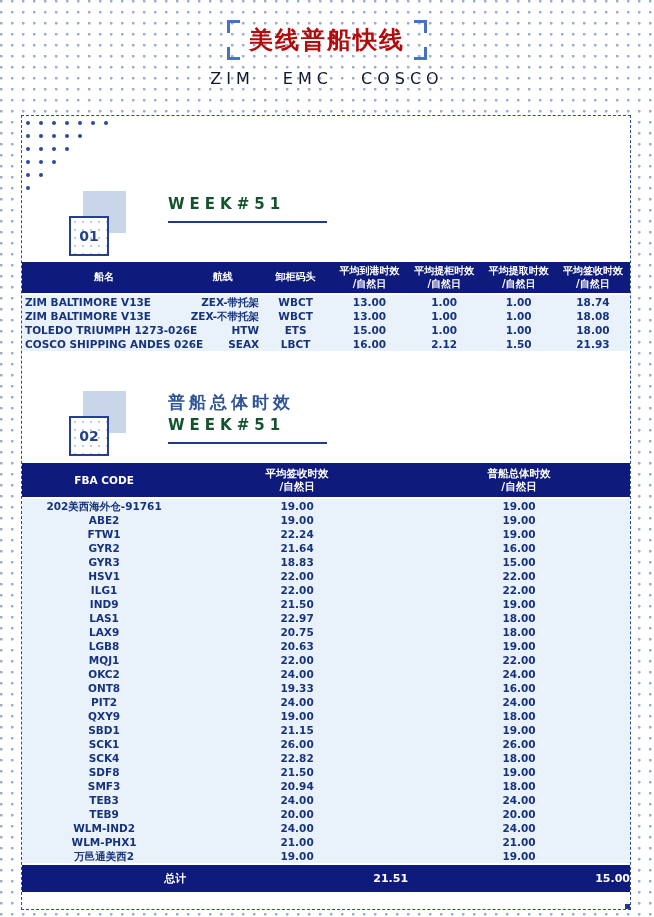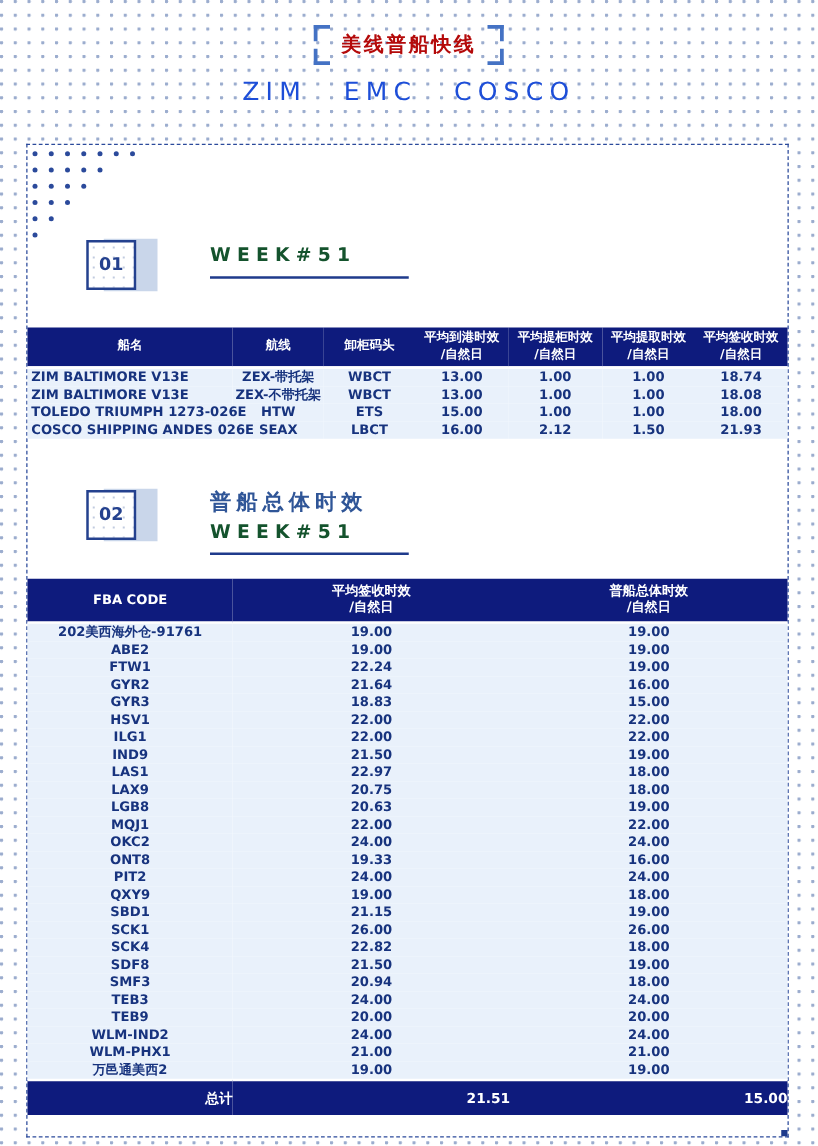--- a/index.html
+++ b/index.html
@@ -9,40 +9,40 @@
     font-family:"DejaVu Sans","Liberation Sans",sans-serif;
     background-color:#ffffff;
     background-image:radial-gradient(circle at 1.2px 1.2px, rgba(73,104,165,.55) 1.1px, transparent 1.7px);
     background-size:11px 11px;
     overflow:hidden;
   }
 
   
   .hdr{position:absolute;top:0;left:0;width:100%;text-align:center}
   .frame{position:relative;display:inline-block;margin-top:20px;padding:7px 22px}
-  .frame h1{font-size:16px;font-weight:bold;color:#B40A0A;letter-spacing:2px;line-height:1.1}
+  .frame h1{font-size:24px;font-weight:bold;color:#B40A0A;letter-spacing:2px;line-height:1.1}
   .corner{position:absolute;width:13px;height:13px;border:0 solid #4472C4}
   .corner.tl{top:0;left:0;border-top-width:3px;border-left-width:3px}
   .corner.bl{bottom:0;left:0;border-bottom-width:3px;border-left-width:3px}
   .corner.tr{top:0;right:0;border-top-width:3px;border-right-width:3px}
   .corner.br{bottom:0;right:0;border-bottom-width:3px;border-right-width:3px}
-  .carriers{margin-top:9px;font-size:20px;color:#1d4ed8;letter-spacing:5px;word-spacing:18px}
+  .carriers{margin-top:9px;font-size:16px;color:#0f172a;letter-spacing:5px;word-spacing:18px}
 
   
   .card{
     position:absolute;left:21px;top:115px;width:610px;height:795px;
     background:#ffffff;border:1.5px dashed #2B4A9B;
   }
   .dot-triangle{position:absolute;top:3px;left:4px}
   .dot-triangle .dt-row{height:13px}
   .dot-triangle .dt{display:inline-block;width:4px;height:4px;border-radius:50%;
     background:#2B4A9B;margin-right:9px;vertical-align:top;margin-top:2px}
 
   
-  .badge{position:absolute;width:57px;height:41px}
+  .badge{position:absolute;width:57px;height:65px}
   .badge .shadow{position:absolute;right:0;top:0;width:43px;height:42px;background:#C9D6EA}
   .badge .box{
     position:absolute;left:0;bottom:0;width:40px;height:40px;background:#fff;
     border:2px solid #24418E;display:flex;align-items:center;justify-content:center;
     font-weight:bold;font-size:14px;color:#24418E;
     background-image:radial-gradient(circle, rgba(100,125,175,.4) .8px, transparent 1.2px);
     background-size:8px 8px;
   }
   .badge1{left:47px;top:75px}
   .badge2{left:47px;top:275px}
@@ -64,21 +64,21 @@
     background:#0E1B7D;color:#ffffff;font-size:10px;font-weight:bold;
     text-align:center;vertical-align:middle;padding:3px 0;border-bottom:2px solid #ffffff;
   }
   th div{line-height:1.25}
   #table2 th{font-size:10.5px;padding:4px 0}
   td{
     background:#E9F1FB;color:#17337E;font-size:10.5px;font-weight:bold;
     text-align:center;height:14px;padding:0;line-height:14px;white-space:nowrap;
   }
   #table1 td:first-child{text-align:left;padding-left:3px}
-  #table1 td:nth-child(2){text-align:center}
+  #table1 td:nth-child(2){text-align:right}
   #table2 td{height:14px}
   tfoot td{
     background:#0E1B7D;color:#ffffff;height:27px;line-height:27px;
     font-size:11px;border-top:2px solid #ffffff;text-align:right;
   }
   .corner-dot{position:absolute;left:625px;top:904px;width:5px;height:5px;background:#1F3B8C}
 </style>
 </head>
 <body>
 

